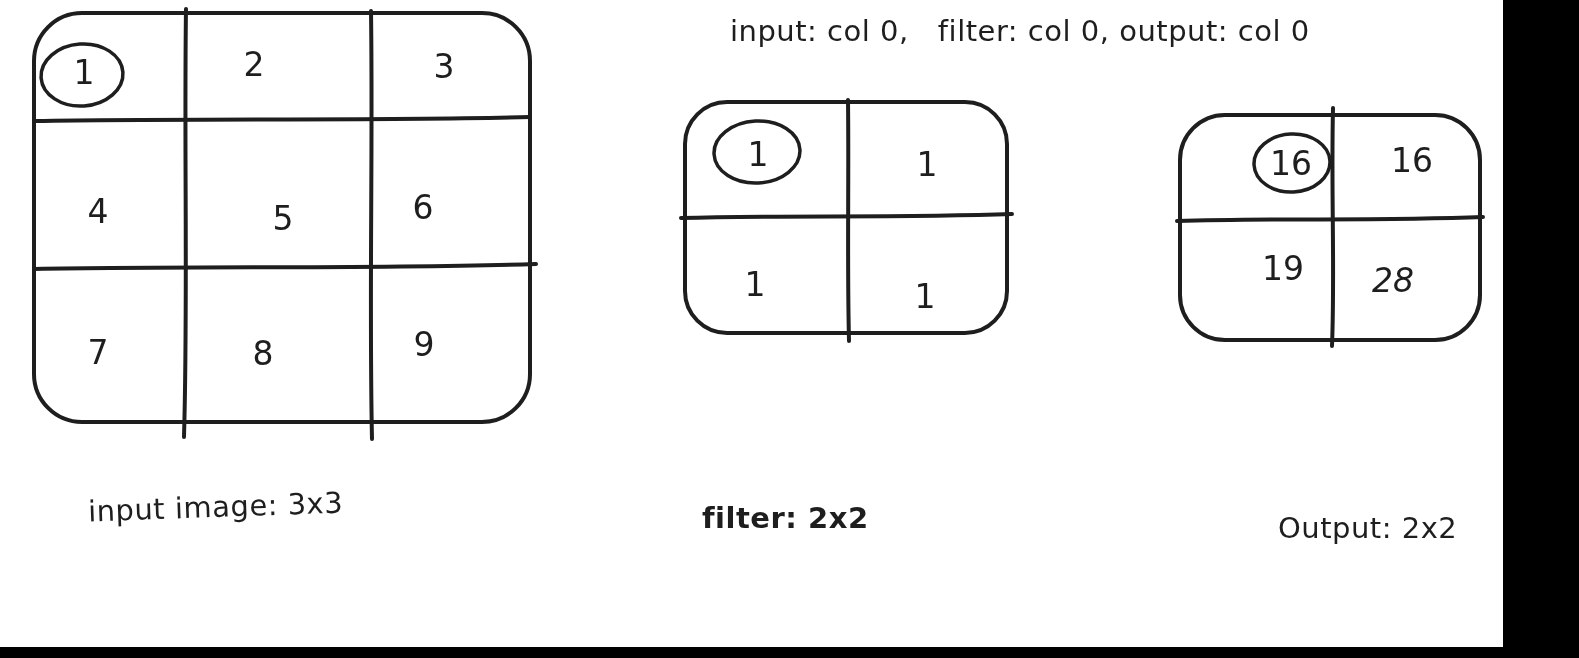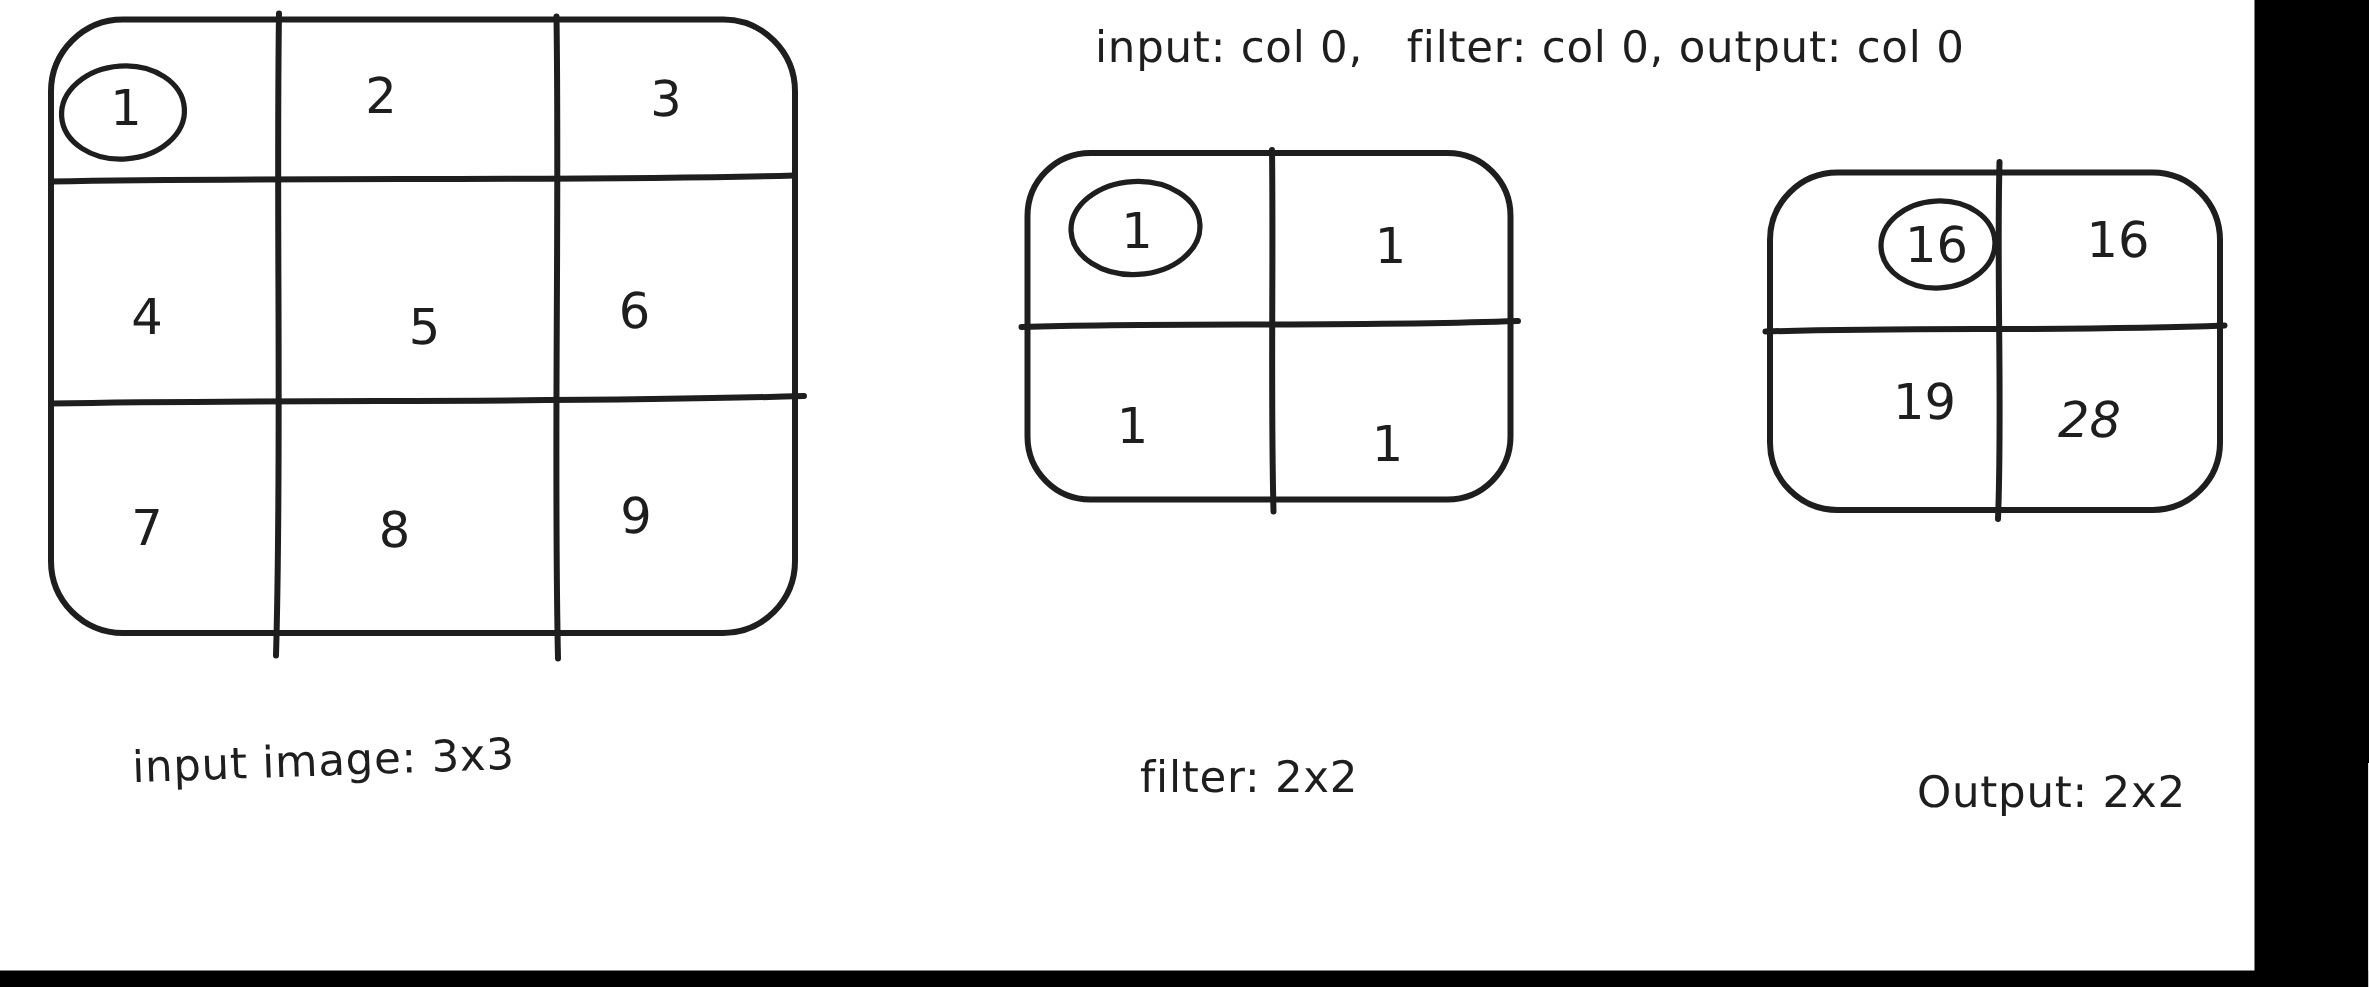--- a/index.html
+++ b/index.html
@@ -115,19 +115,19 @@
   </div>
 
   <div>
     <div class="cell-num" style="left:1291px; top:163px;">16</div>
     <div class="cell-num" style="left:1412px; top:160px;text-align:center;">16</div>
     <div class="cell-num" style="left:1283px; top:268px;">19</div>
     <div class="cell-num" style="left:1393px; top:280px;font-style:italic;">28</div>
   </div>
 
   <div class="handtext grid-label" style="left:88px; top:490px; transform:rotate(-2deg);">input image: 3x3</div>
-  <div class="handtext grid-label" style="left:760px; top:501px;">filter: 2x2</div>
+  <div class="handtext grid-label" style="left:702px; top:501px;font-weight:bold;">filter: 2x2</div>
   <div class="handtext grid-label" style="left:1278px; top:511px;">Output: 2x2</div>
 
   <div id="right-bar" class="black-bar"></div>
   <div id="bottom-bar" class="black-bar"></div>
 
 </div>
 
 </body></html>

